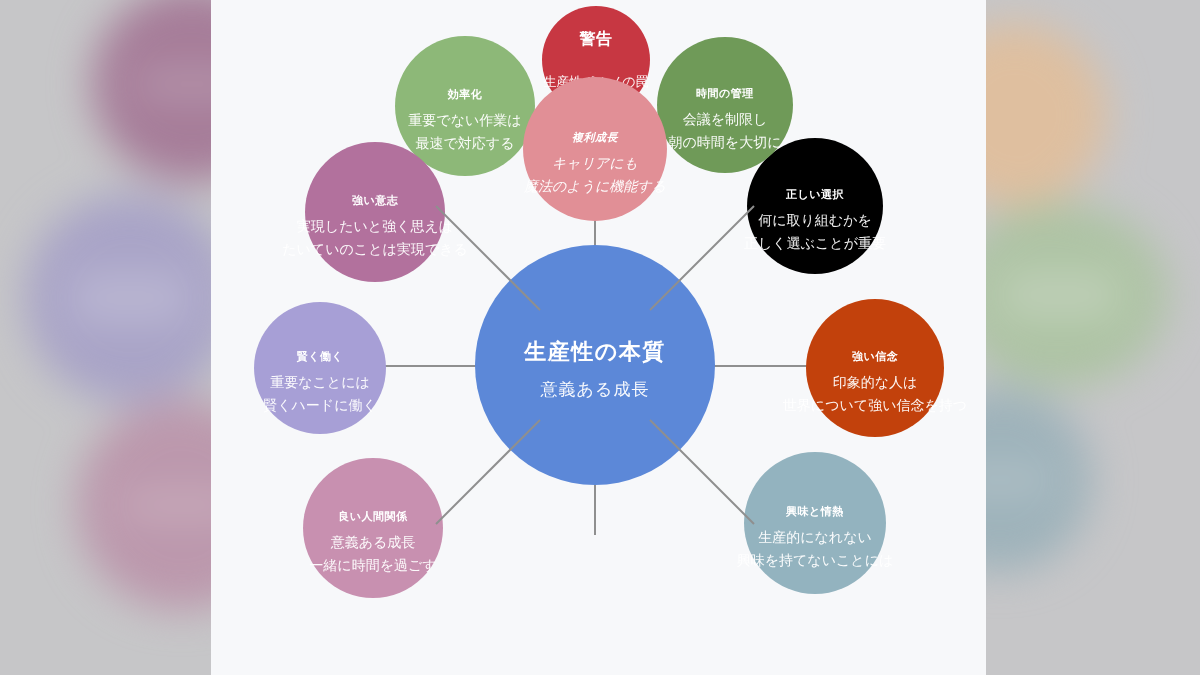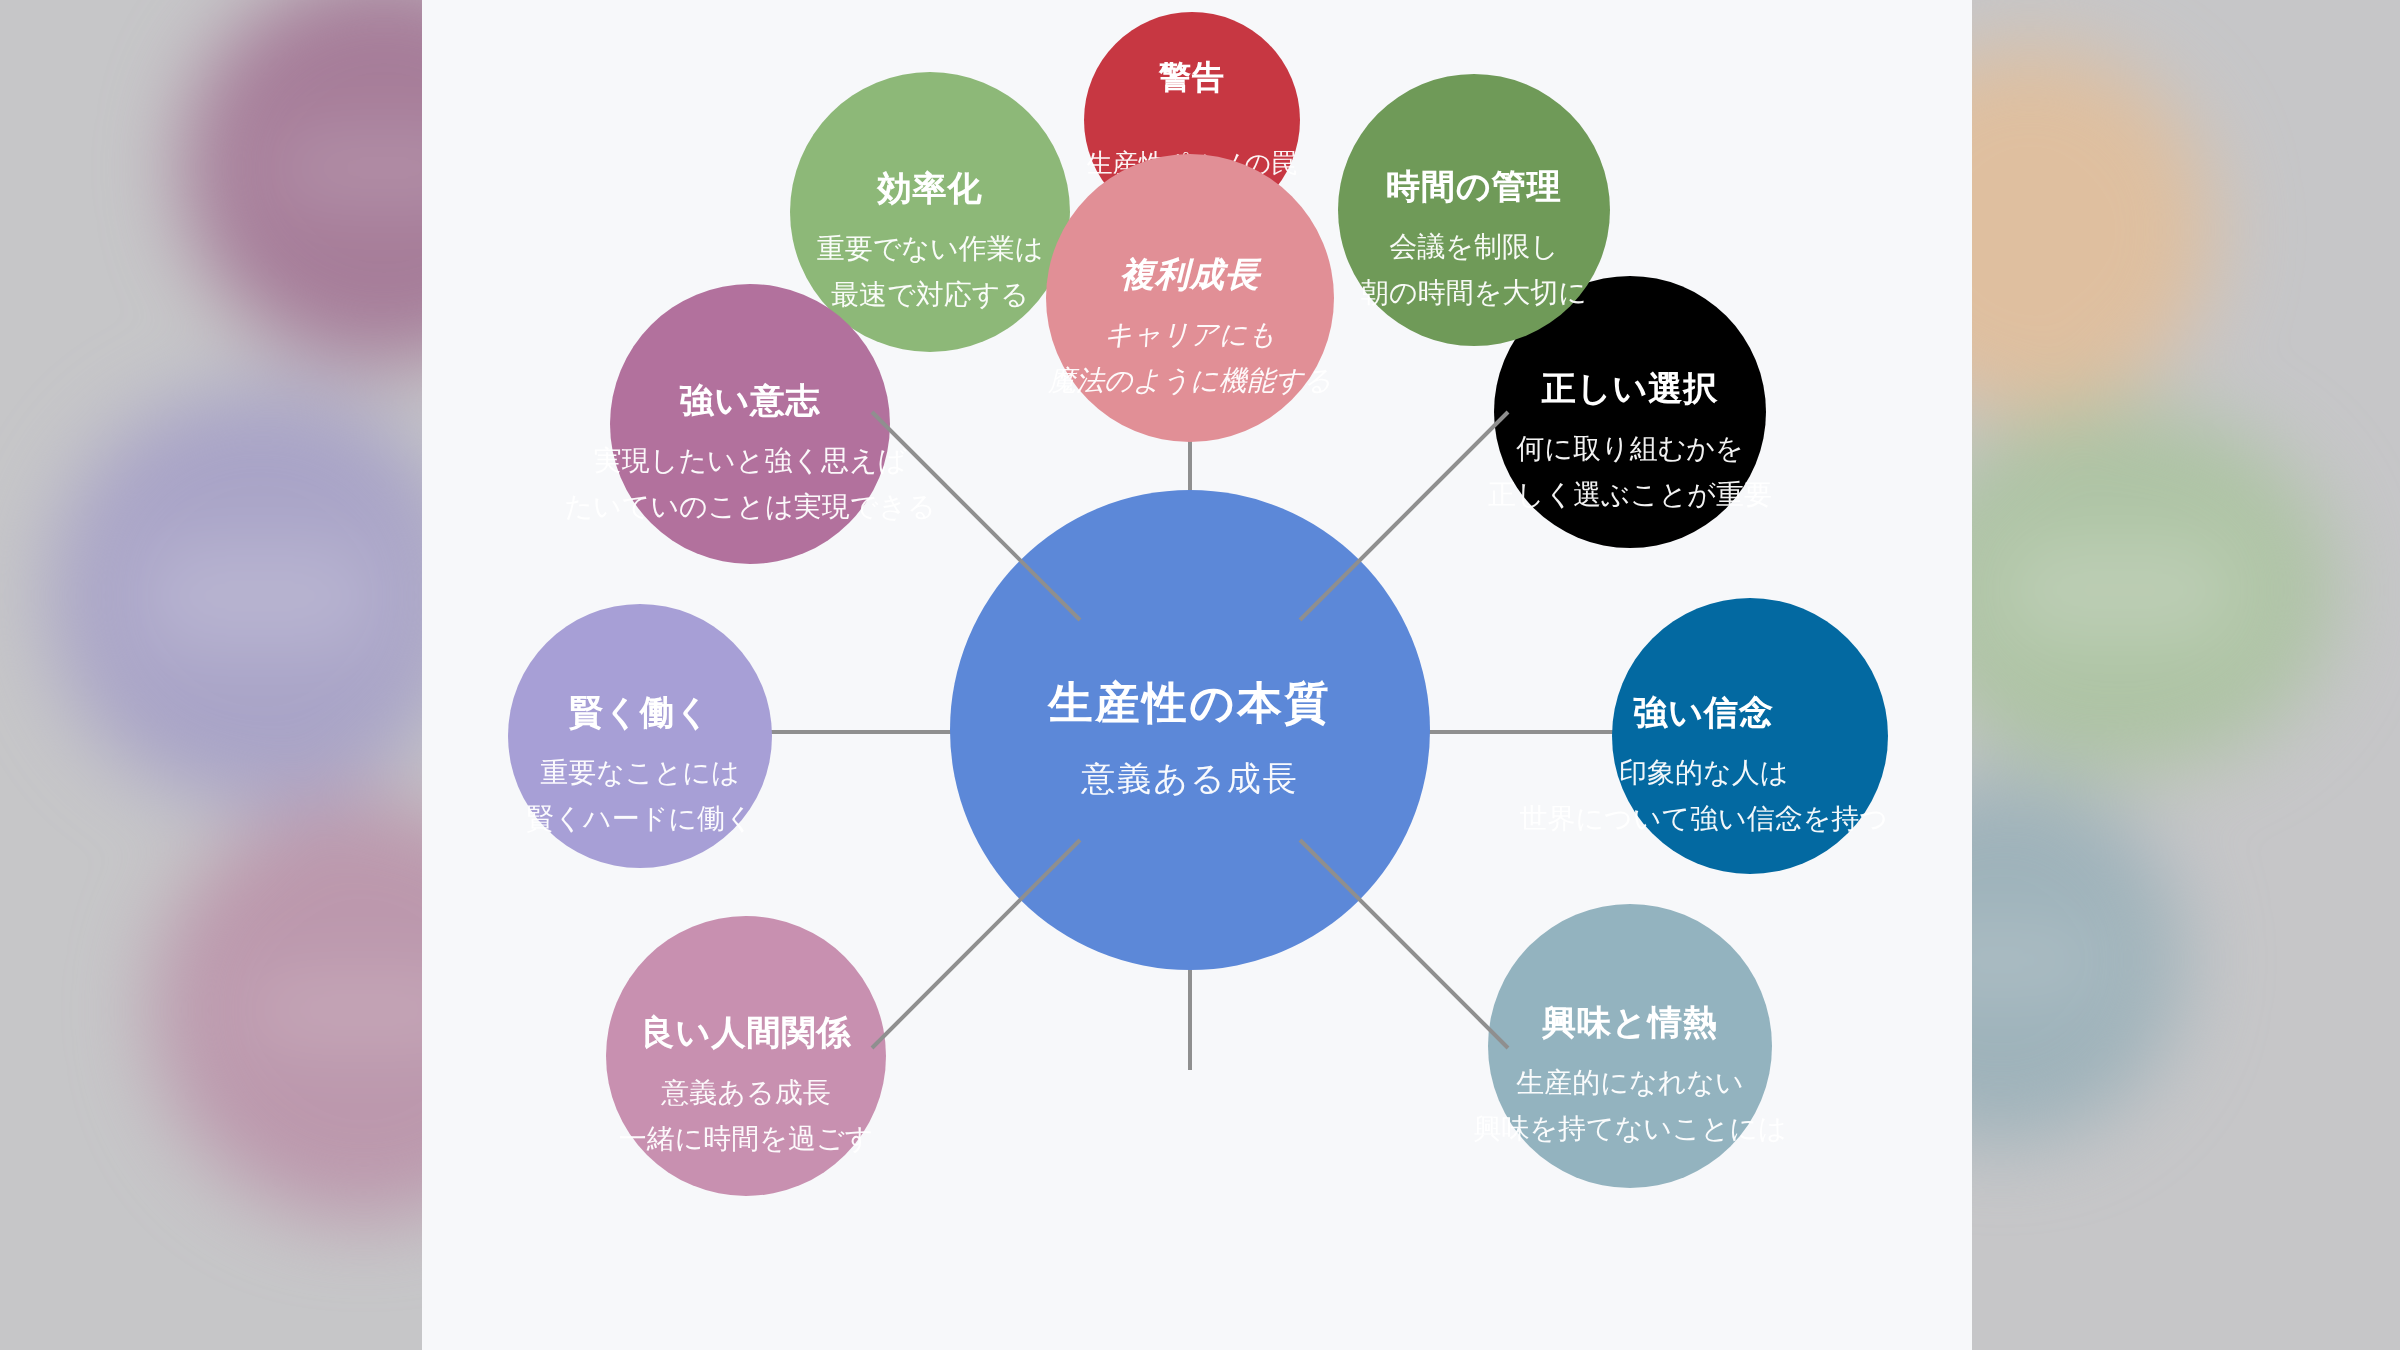--- a/index.html
+++ b/index.html
@@ -64,38 +64,38 @@
     position: absolute;
     border-radius: 50%;
     display: flex;
     align-items: center;
     justify-content: center;
     text-align: center;
     color: #ffffff;
   }
   .stack { transform: translateY(15px); }
   .node-title {
-    font-size: 17px;
+    font-size: 11px;
     font-weight: 700;
     letter-spacing: 0.5px;
     margin-bottom: 7px;
     white-space: nowrap;
   }
   .node-line {
     font-size: 14px;
     line-height: 23px;
     white-space: nowrap;
     color: rgba(255,255,255,0.95);
   }
 
   
   .n-warn     { left: 331px; top:   6px; width: 108px; height: 108px; }
   .n-eff      { left: 184px; top:  36px; width: 140px; height: 140px; }
   .n-choice   { left: 536px; top: 138px; width: 136px; height: 136px; }
-  .n-time     { left: 458px; top:  37px; width: 136px; height: 136px; }
+  .n-time     { left: 446px; top:  37px; width: 136px; height: 136px; }
   .n-will     { left:  94px; top: 142px; width: 140px; height: 140px; }
   .n-compound { left: 312px; top:  77px; width: 144px; height: 144px; font-style: italic; }
   .n-smart    { left:  43px; top: 302px; width: 132px; height: 132px; }
   .n-belief   { left: 595px; top: 299px; width: 138px; height: 138px; }
   .n-relation { left:  92px; top: 458px; width: 140px; height: 140px; }
   .n-passion  { left: 533px; top: 452px; width: 142px; height: 142px; }
   .n-change   { left: 313px; top: 517px; width: 142px; height: 142px; }
   .n-center   { left: 264px; top: 245px; width: 240px; height: 240px; }
 
   .n-warn .stack { transform: translateY(0); }
@@ -189,21 +189,21 @@
     </div>
 
     <div class="node n-smart" style="background: rgb(167, 159, 214);">
       <div class="stack">
         <div class="node-title">賢く働く</div>
         <div class="node-line">重要なことには</div>
         <div class="node-line">賢くハードに働く</div>
       </div>
     </div>
 
-    <div class="node n-belief" style="background: #0369a1; justify-content: flex-end;">
+    <div class="node n-belief" style="background: #c2410c;">
       <div class="stack">
         <div class="node-title">強い信念</div>
         <div class="node-line">印象的な人は</div>
         <div class="node-line">世界について強い信念を持つ</div>
       </div>
     </div>
 
     <div class="node n-relation" style="background: rgb(200, 144, 176);">
       <div class="stack">
         <div class="node-title">良い人間関係</div>

